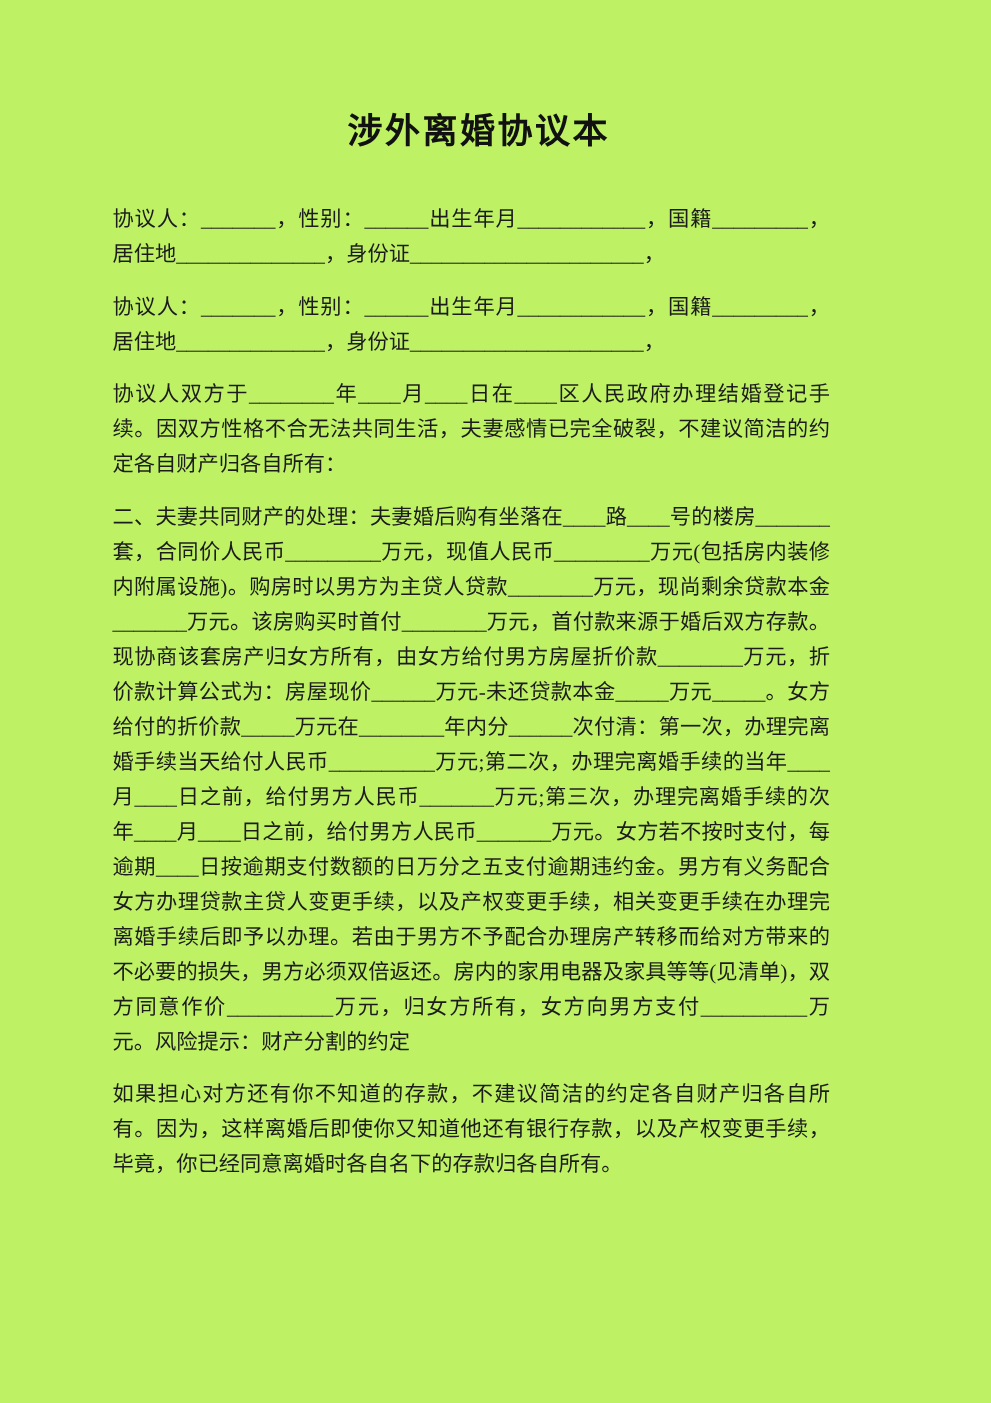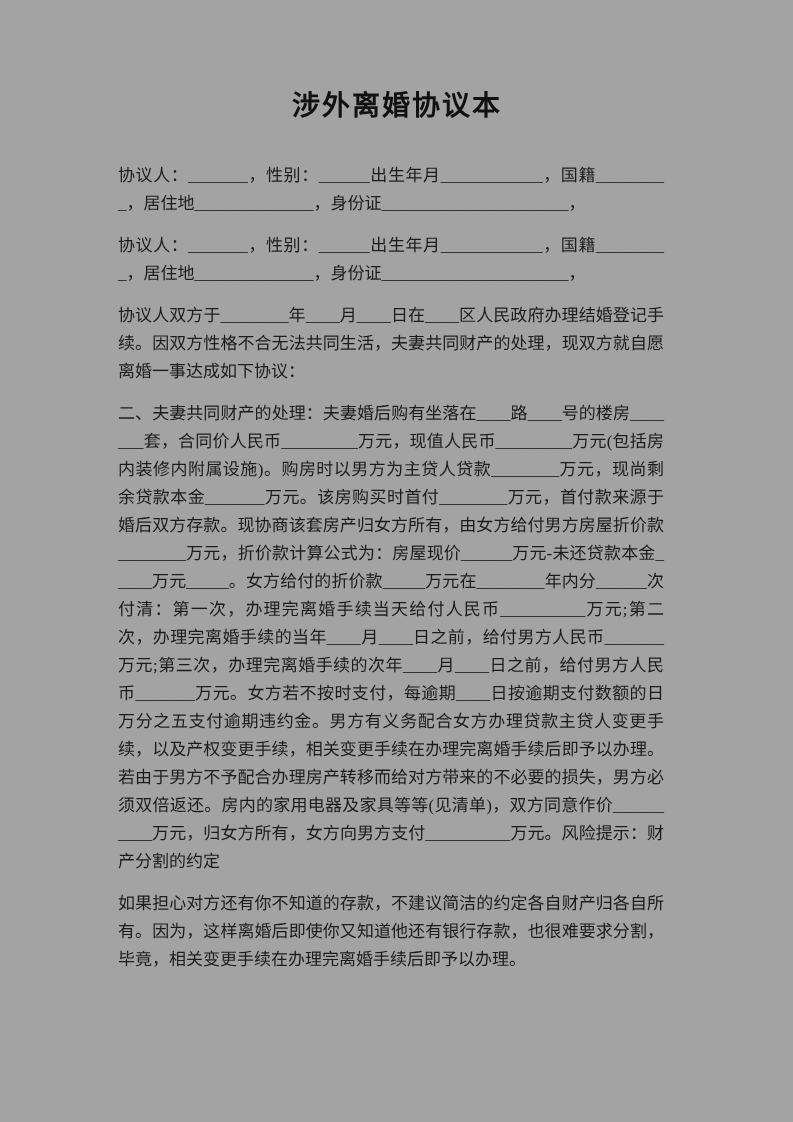--- a/index.html
+++ b/index.html
@@ -12,22 +12,22 @@
     width: 793px;
     height: 1122px;
     overflow: hidden;
     font-family: "Liberation Serif", "DejaVu Serif", serif;
     color: #1c1c1c;
   }
 
   .page {
     width: 793px;
     height: 1122px;
-    background: #a3a3a3;
-    padding: 88px 117px 60px 118px;
+    background: #bef264;
+    padding: 88px 117px 60px 90px;
   }
 
   .doc-title {
     font-size: 28px;
     line-height: 36px;
     font-weight: bold;
     text-align: center;
     letter-spacing: 2px;
     margin: 0 0 38px 0;
     color: #111111;
@@ -51,20 +51,20 @@
 <body>
 
 <div class="page">
 
   <h1 class="doc-title">涉外离婚协议本</h1>
 
   <p class="para">协议人：_______，性别：______出生年月____________，国籍_________，居住地______________，身份证______________________，</p>
 
   <p class="para">协议人：_______，性别：______出生年月____________，国籍_________，居住地______________，身份证______________________，</p>
 
-  <p class="para">协议人双方于________年____月____日在____区人民政府办理结婚登记手续。因双方性格不合无法共同生活，夫妻共同财产的处理，现双方就自愿离婚一事达成如下协议：</p>
+  <p class="para">协议人双方于________年____月____日在____区人民政府办理结婚登记手续。因双方性格不合无法共同生活，夫妻感情已完全破裂，不建议简洁的约定各自财产归各自所有：</p>
 
 
   <p class="para clause">二、夫妻共同财产的处理：夫妻婚后购有坐落在____路____号的楼房_______套，合同价人民币_________万元，现值人民币_________万元(包括房内装修内附属设施)。购房时以男方为主贷人贷款________万元，现尚剩余贷款本金_______万元。该房购买时首付________万元，首付款来源于婚后双方存款。现协商该套房产归女方所有，由女方给付男方房屋折价款________万元，折价款计算公式为：房屋现价______万元-未还贷款本金_____万元_____。女方给付的折价款_____万元在________年内分______次付清：第一次，办理完离婚手续当天给付人民币__________万元;第二次，办理完离婚手续的当年____月____日之前，给付男方人民币_______万元;第三次，办理完离婚手续的次年____月____日之前，给付男方人民币_______万元。女方若不按时支付，每逾期____日按逾期支付数额的日万分之五支付逾期违约金。男方有义务配合女方办理贷款主贷人变更手续，以及产权变更手续，相关变更手续在办理完离婚手续后即予以办理。若由于男方不予配合办理房产转移而给对方带来的不必要的损失，男方必须双倍返还。房内的家用电器及家具等等(见清单)，双方同意作价__________万元，归女方所有，女方向男方支付__________万元。风险提示：财产分割的约定</p>
 
-  <p class="para">如果担心对方还有你不知道的存款，不建议简洁的约定各自财产归各自所有。因为，这样离婚后即使你又知道他还有银行存款，也很难要求分割，毕竟，相关变更手续在办理完离婚手续后即予以办理。</p>
+  <p class="para">如果担心对方还有你不知道的存款，不建议简洁的约定各自财产归各自所有。因为，这样离婚后即使你又知道他还有银行存款，以及产权变更手续，毕竟，你已经同意离婚时各自名下的存款归各自所有。</p>
 
 </div>
 
 </body></html>

